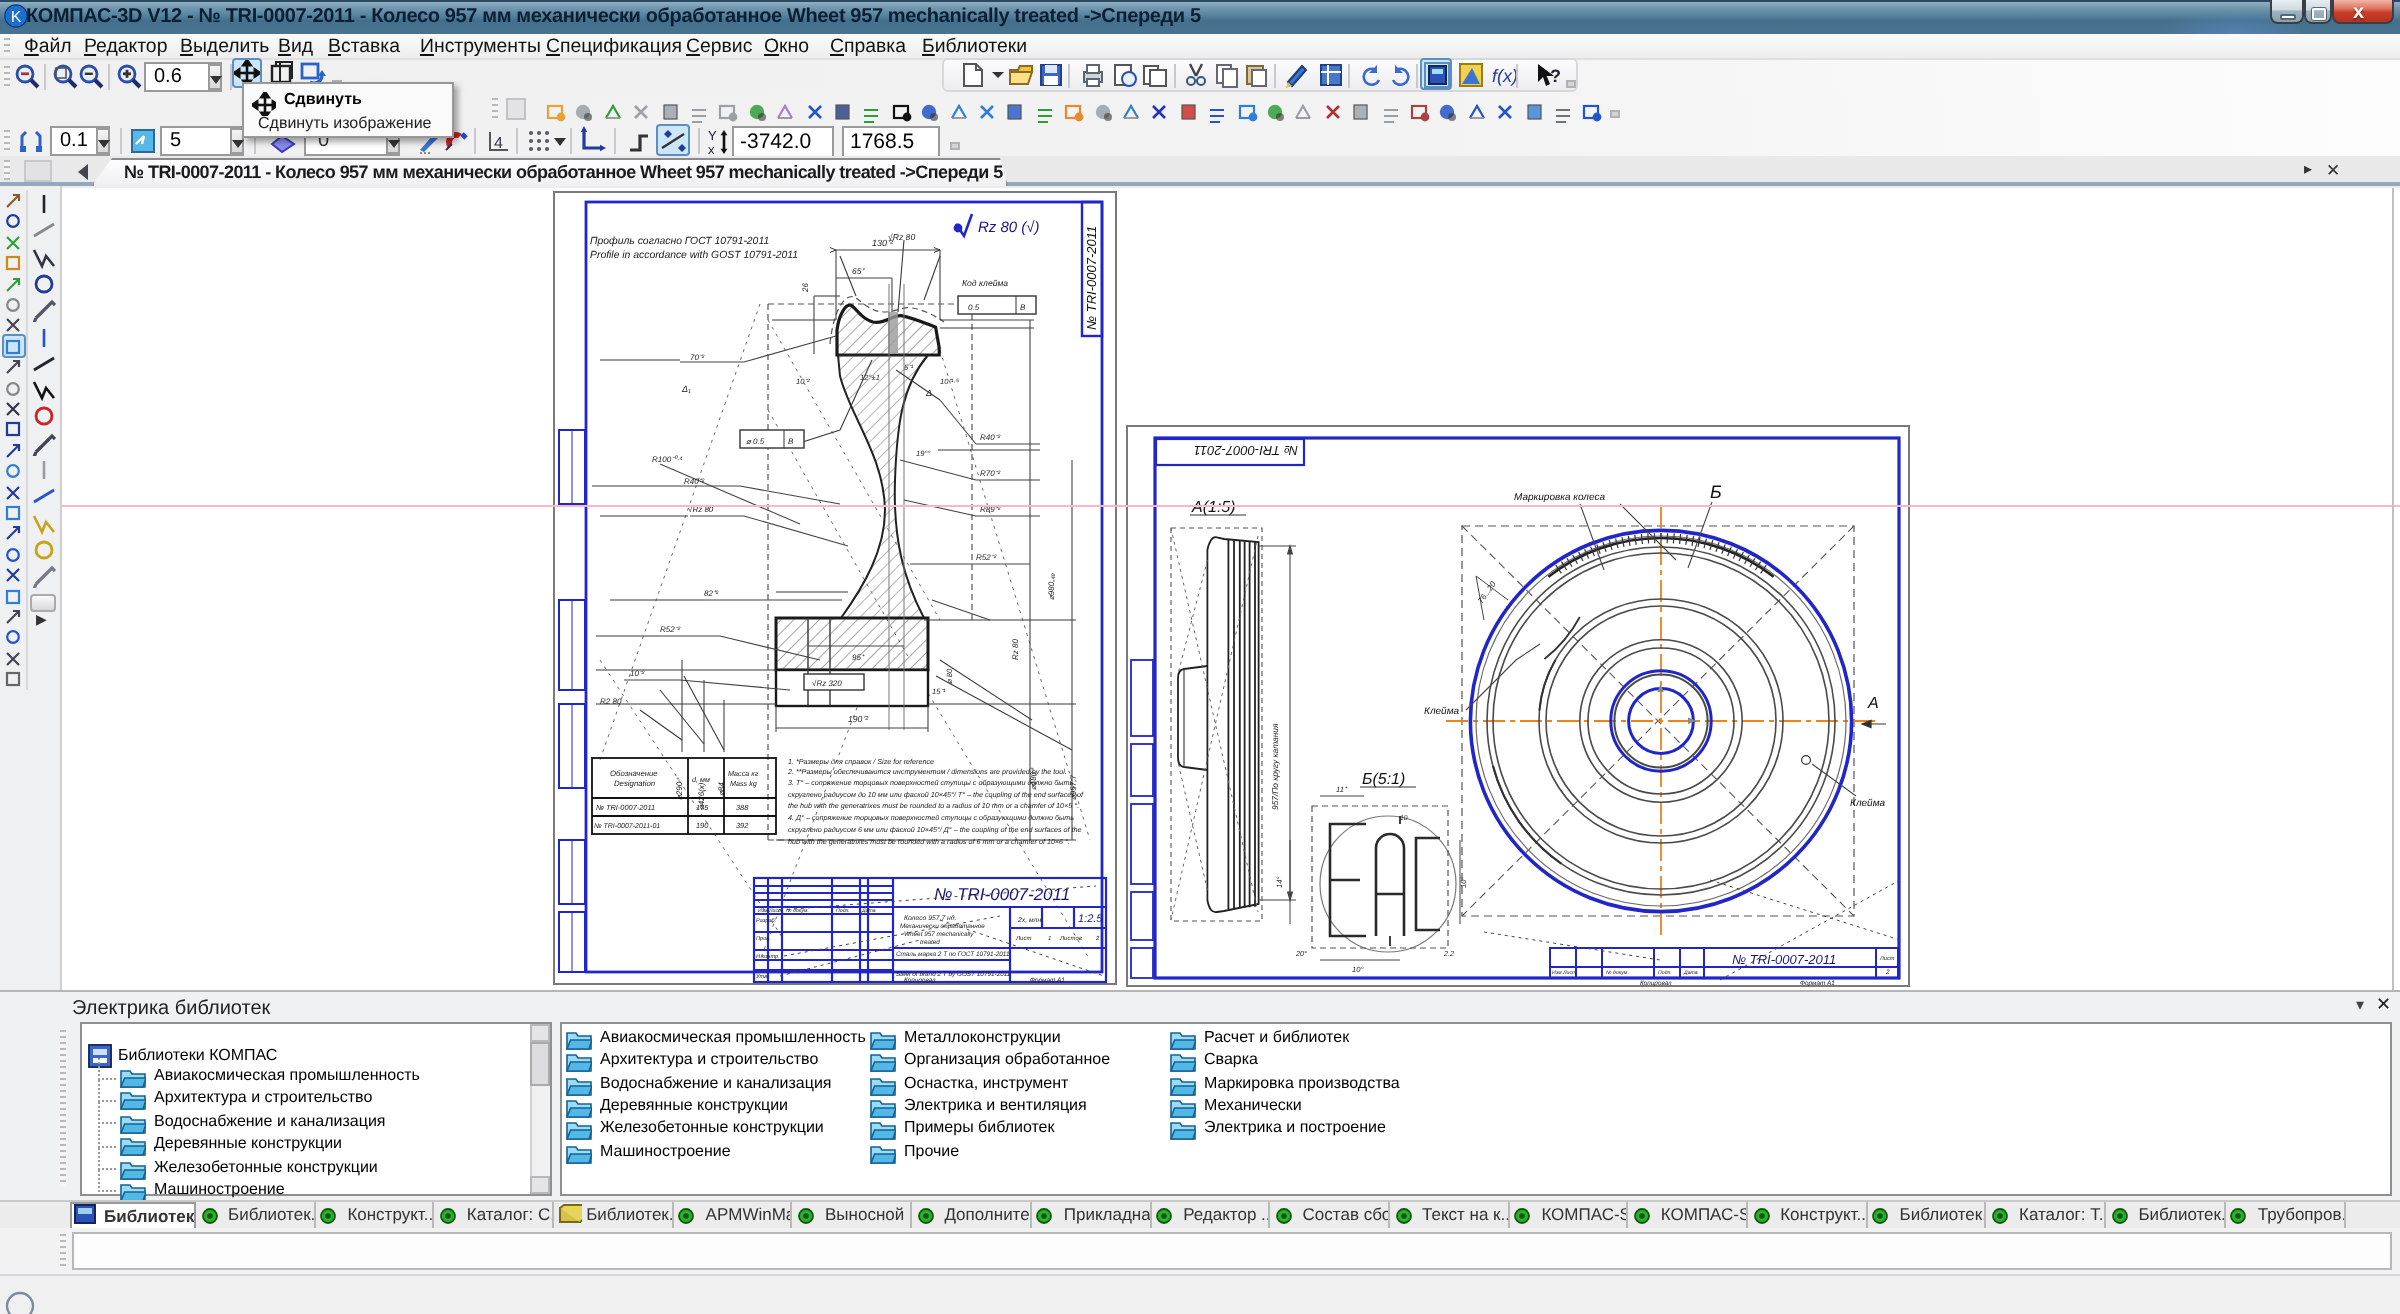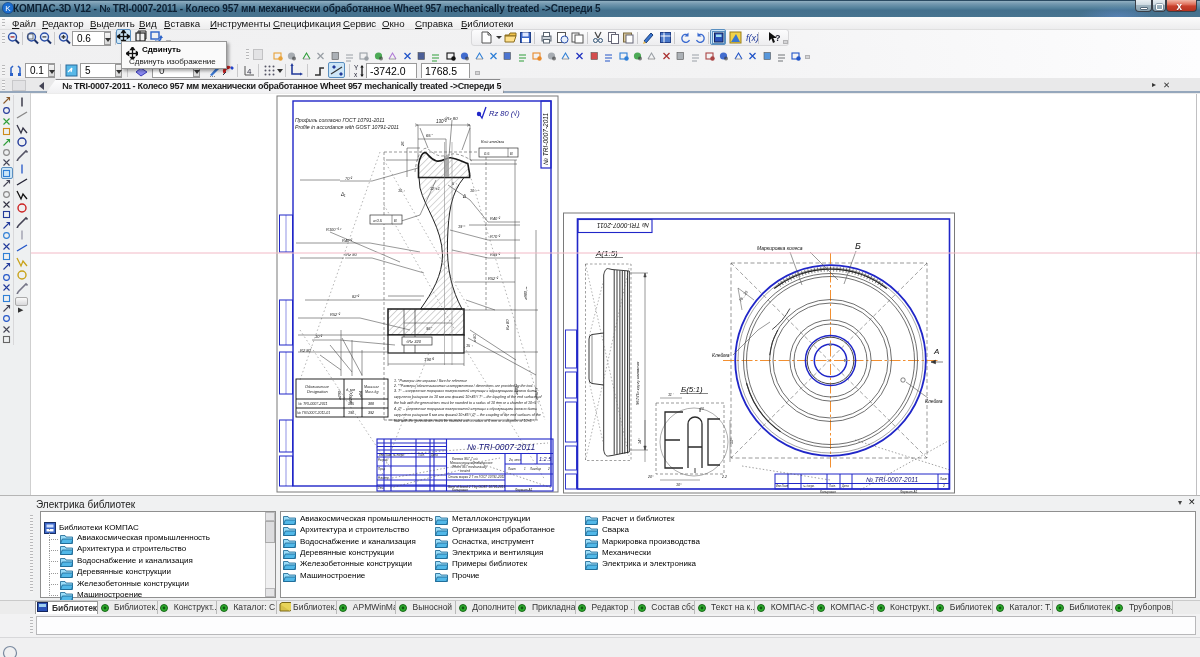--- a/index.html
+++ b/index.html
@@ -1092,21 +1092,21 @@
 <div class="treeitem" style="left:602px;top:536.5999999999999px">Маркировка производства</div>
 <svg class="abs" style="left:585px;top:548.8999999999999px" width="13" height="10" viewBox="0 0 13 10">
     <path d="M0.5 3 v-1.5 h4.5 l1 1.5 h6.5 v6.5 h-12 z" fill="#9adcf8" stroke="#17628f" stroke-width="0.8"></path>
     <path d="M0.5 9.5 l1.8-4.5 h10.7 l-1.5 4.5 z" fill="#52b8e8" stroke="#17628f" stroke-width="0.8"></path>
   </svg>
 <div class="treeitem" style="left:602px;top:547.8999999999999px">Механически</div>
 <svg class="abs" style="left:585px;top:560.1999999999998px" width="13" height="10" viewBox="0 0 13 10">
     <path d="M0.5 3 v-1.5 h4.5 l1 1.5 h6.5 v6.5 h-12 z" fill="#9adcf8" stroke="#17628f" stroke-width="0.8"></path>
     <path d="M0.5 9.5 l1.8-4.5 h10.7 l-1.5 4.5 z" fill="#52b8e8" stroke="#17628f" stroke-width="0.8"></path>
   </svg>
-<div class="treeitem" style="left:602px;top:559.1999999999998px">Электрика и электроника</div>
+<div class="treeitem" style="left:602px;top:559.1999999999998px">Электрика и построение</div>
 <div class="abs tabs2"></div>
 <div class="t2" style="left:35px;width:63px;background:#fff;border:1px solid #9a9a9a;border-bottom:none;font-weight:700;">Библиотек...</div>
 <svg class="abs" style="left:37px;top:602px" width="11" height="10">
     <rect x="0.5" y="0.5" width="10" height="9" fill="#2a52b8" stroke="#15255a"></rect>
     <rect x="2" y="2" width="7" height="3" fill="#9fd0f0"></rect>
   </svg>
 <div class="t2" style="left:98px;width:59.7px;">Библиотек...</div>
 <svg class="abs" style="left:100px;top:603px" width="10" height="10">
     <circle cx="5" cy="5" r="3.5" fill="#2fae2f" stroke="#0e5a0e" stroke-width="0.9"></circle>
     <circle cx="5" cy="5" r="1.4" fill="#0e5a0e"></circle>

